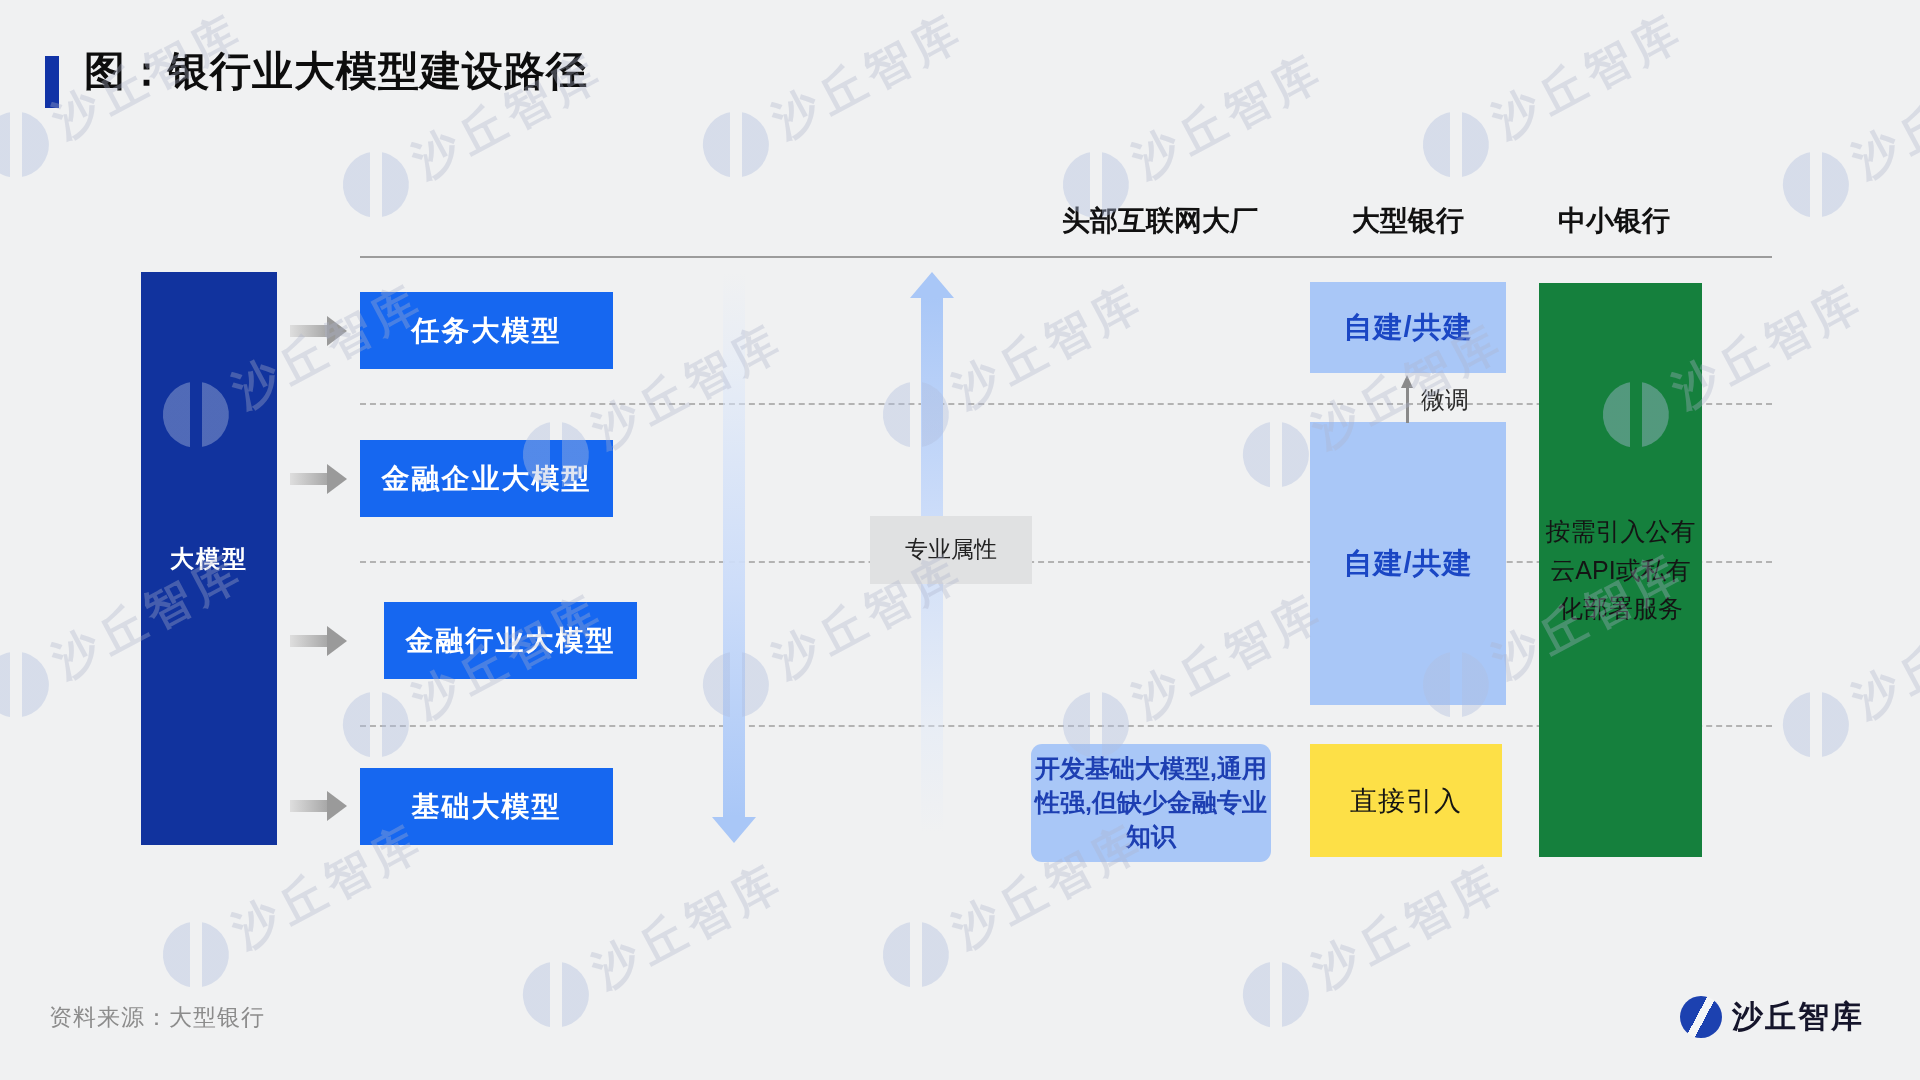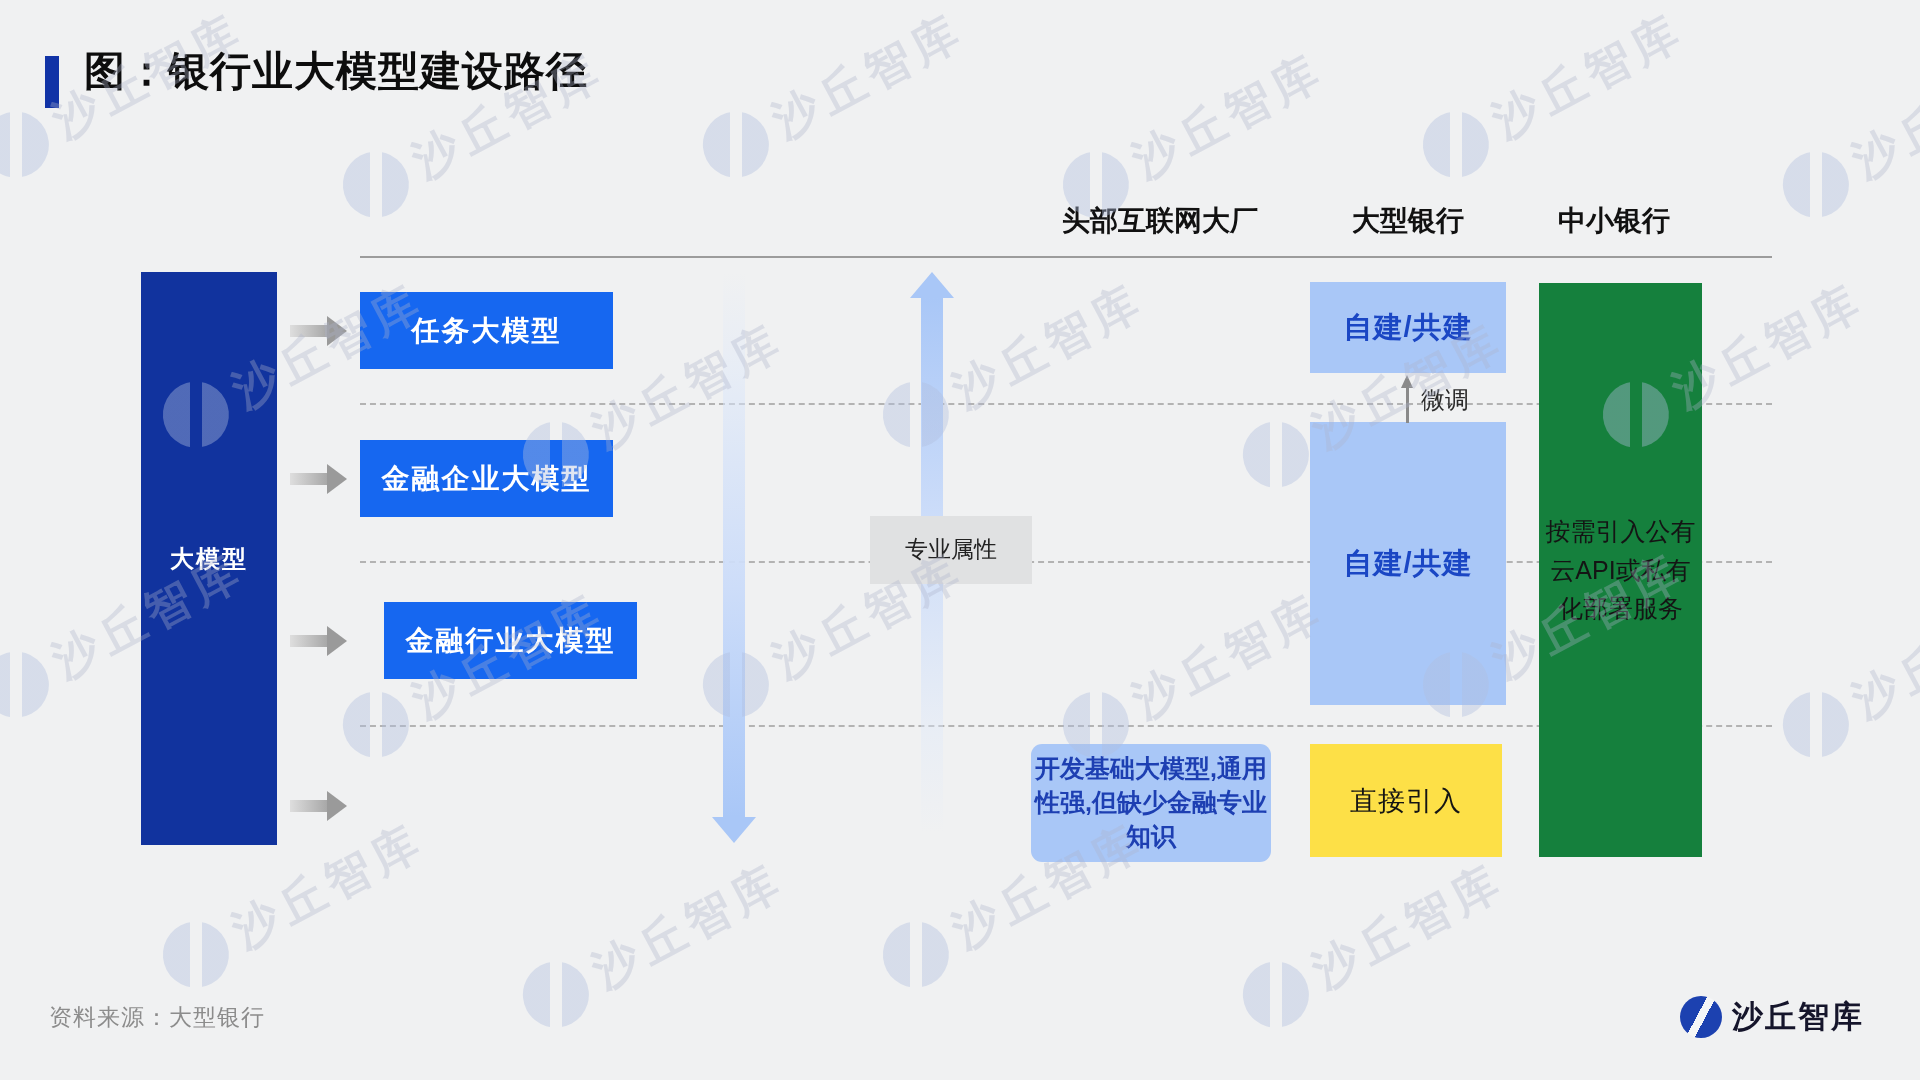--- a/index.html
+++ b/index.html
@@ -208,20 +208,21 @@
       <i class="head"></i>
     </div>
   <div class="h-arrow ha4">
       <i class="bar"></i>
       <i class="head"></i>
     </div>
 
   <div class="model-box m1">任务大模型</div>
   <div class="model-box m2">金融企业大模型</div>
   <div class="model-box m3">金融行业大模型</div>
+  <div class="model-box m4">基础大模型</div>
 
   <div class="v-arrow va-down">
       <i class="shaft"></i>
       <i class="tip"></i>
     </div>
   <div class="v-arrow va-up">
       <i class="tip"></i>
       <i class="shaft"></i>
     </div>
 

